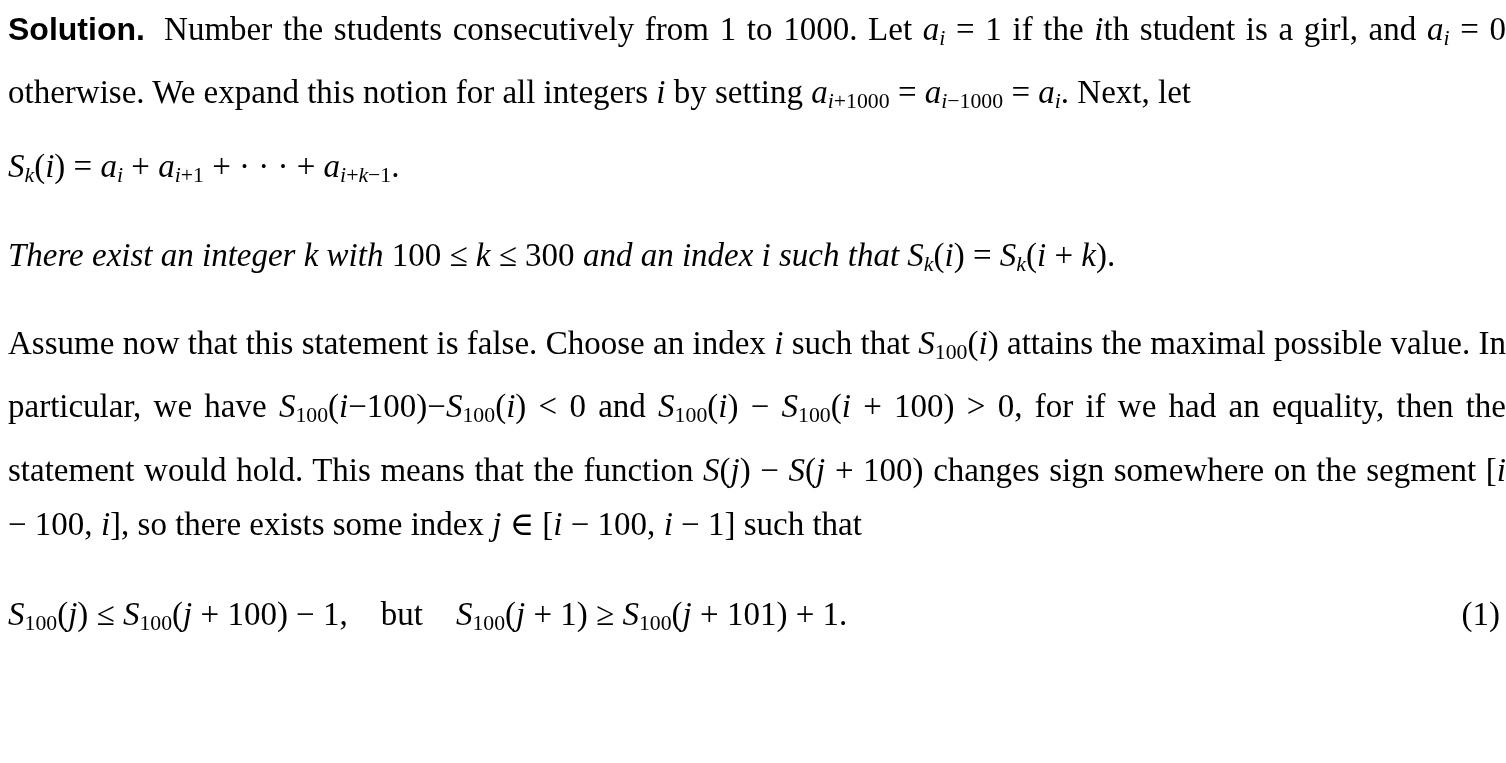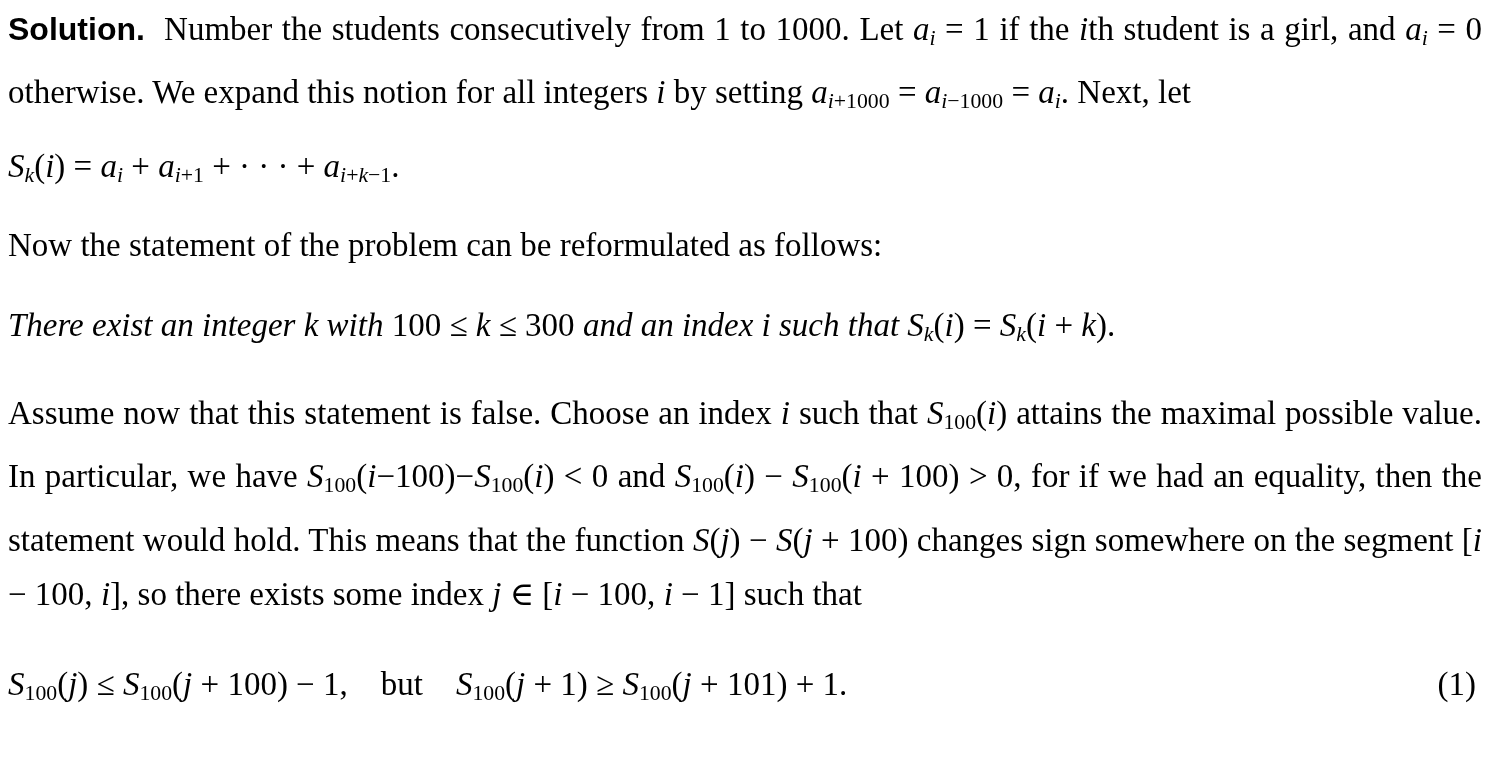--- a/index.html
+++ b/index.html
@@ -9,21 +9,21 @@
   }
   body {
     width: 1506px;
     height: 763px;
     overflow: hidden;
     color: #000000;
     font-family: "Liberation Serif", "DejaVu Serif", serif;
     font-size: 33px;
   }
   .doc {
-    padding: 2px 24px 0 8px;
+    padding: 2px 0 0 8px;
   }
   .para {
     margin: 0;
     text-align: justify;
     line-height: 54px;
   }
   .equation {
     margin: 10px 0 16px 0;
     text-align: left;
     line-height: 54px;
@@ -64,21 +64,20 @@
 </style>
 </head>
 <body>
 
 <div class="doc">
 
   <p class="para"><span class="run heading">Solution.</span><span class="run text">Number the students consecutively from 1 to 1000. Let </span><span class="run math">a</span><span class="run subi">i</span><span class="run text"> = 1 if the </span><span class="run math">i</span><span class="run text">th student is a girl, and </span><span class="run math">a</span><span class="run subi">i</span><span class="run text"> = 0 otherwise. We expand this notion for all integers </span><span class="run math">i</span><span class="run text"> by setting </span><span class="run math">a</span><span class="run subi">i</span><span class="run sub">+1000</span><span class="run text"> = </span><span class="run math">a</span><span class="run subi">i</span><span class="run sub">−1000</span><span class="run text"> = </span><span class="run math">a</span><span class="run subi">i</span><span class="run text">. Next, let</span></p>
 
   <div class="equation"><span class="run math">S</span><span class="run subi">k</span><span class="run text">(</span><span class="run math">i</span><span class="run text">) = </span><span class="run math">a</span><span class="run subi">i</span><span class="run text"> + </span><span class="run math">a</span><span class="run subi">i</span><span class="run sub">+1</span><span class="run text"> + · · · + </span><span class="run math">a</span><span class="run subi">i</span><span class="run sub">+</span><span class="run subi">k</span><span class="run sub">−1</span><span class="run text">.</span></div>
 
-  <p class="para spacer-intro"><span class="run text">Now the statement of the problem can be reformulated as follows:</span></p>
 
   <p class="para statement"><span class="run math">There exist an integer k with </span><span class="run text">100 ≤ </span><span class="run math">k</span><span class="run text"> ≤ 300 </span><span class="run math">and an index i such that S</span><span class="run subi">k</span><span class="run text">(</span><span class="run math">i</span><span class="run text">) = </span><span class="run math">S</span><span class="run subi">k</span><span class="run text">(</span><span class="run math">i</span><span class="run text"> + </span><span class="run math">k</span><span class="run text">).</span></p>
 
   <p class="para proof"><span class="run text">Assume now that this statement is false. Choose an index </span><span class="run math">i</span><span class="run text"> such that </span><span class="run math">S</span><span class="run sub">100</span><span class="run text">(</span><span class="run math">i</span><span class="run text">) attains the maximal possible value. In particular, we have </span><span class="run math">S</span><span class="run sub">100</span><span class="run text">(</span><span class="run math">i</span><span class="run text">−100)−</span><span class="run math">S</span><span class="run sub">100</span><span class="run text">(</span><span class="run math">i</span><span class="run text">) &lt; 0 and </span><span class="run math">S</span><span class="run sub">100</span><span class="run text">(</span><span class="run math">i</span><span class="run text">) − </span><span class="run math">S</span><span class="run sub">100</span><span class="run text">(</span><span class="run math">i</span><span class="run text"> + 100) &gt; 0, for if we had an equality, then the statement would hold. This means that the function </span><span class="run math">S</span><span class="run text">(</span><span class="run math">j</span><span class="run text">) − </span><span class="run math">S</span><span class="run text">(</span><span class="run math">j</span><span class="run text"> + 100) changes sign somewhere on the segment [</span><span class="run math">i</span><span class="run text"> − 100, </span><span class="run math">i</span><span class="run text">], so there exists some index </span><span class="run math">j</span><span class="run text"> ∈ [</span><span class="run math">i</span><span class="run text"> − 100, </span><span class="run math">i</span><span class="run text"> − 1] such that</span></p>
 
   <div class="equation numbered">
     <span><span class="run math">S</span><span class="run sub">100</span><span class="run text">(</span><span class="run math">j</span><span class="run text">) ≤ </span><span class="run math">S</span><span class="run sub">100</span><span class="run text">(</span><span class="run math">j</span><span class="run text"> + 100) − 1,</span><span class="run text"> but </span><span class="run math">S</span><span class="run sub">100</span><span class="run text">(</span><span class="run math">j</span><span class="run text"> + 1) ≥ </span><span class="run math">S</span><span class="run sub">100</span><span class="run text">(</span><span class="run math">j</span><span class="run text"> + 101) + 1.</span></span>
     <span class="eq-number">(1)</span>
   </div>
 

